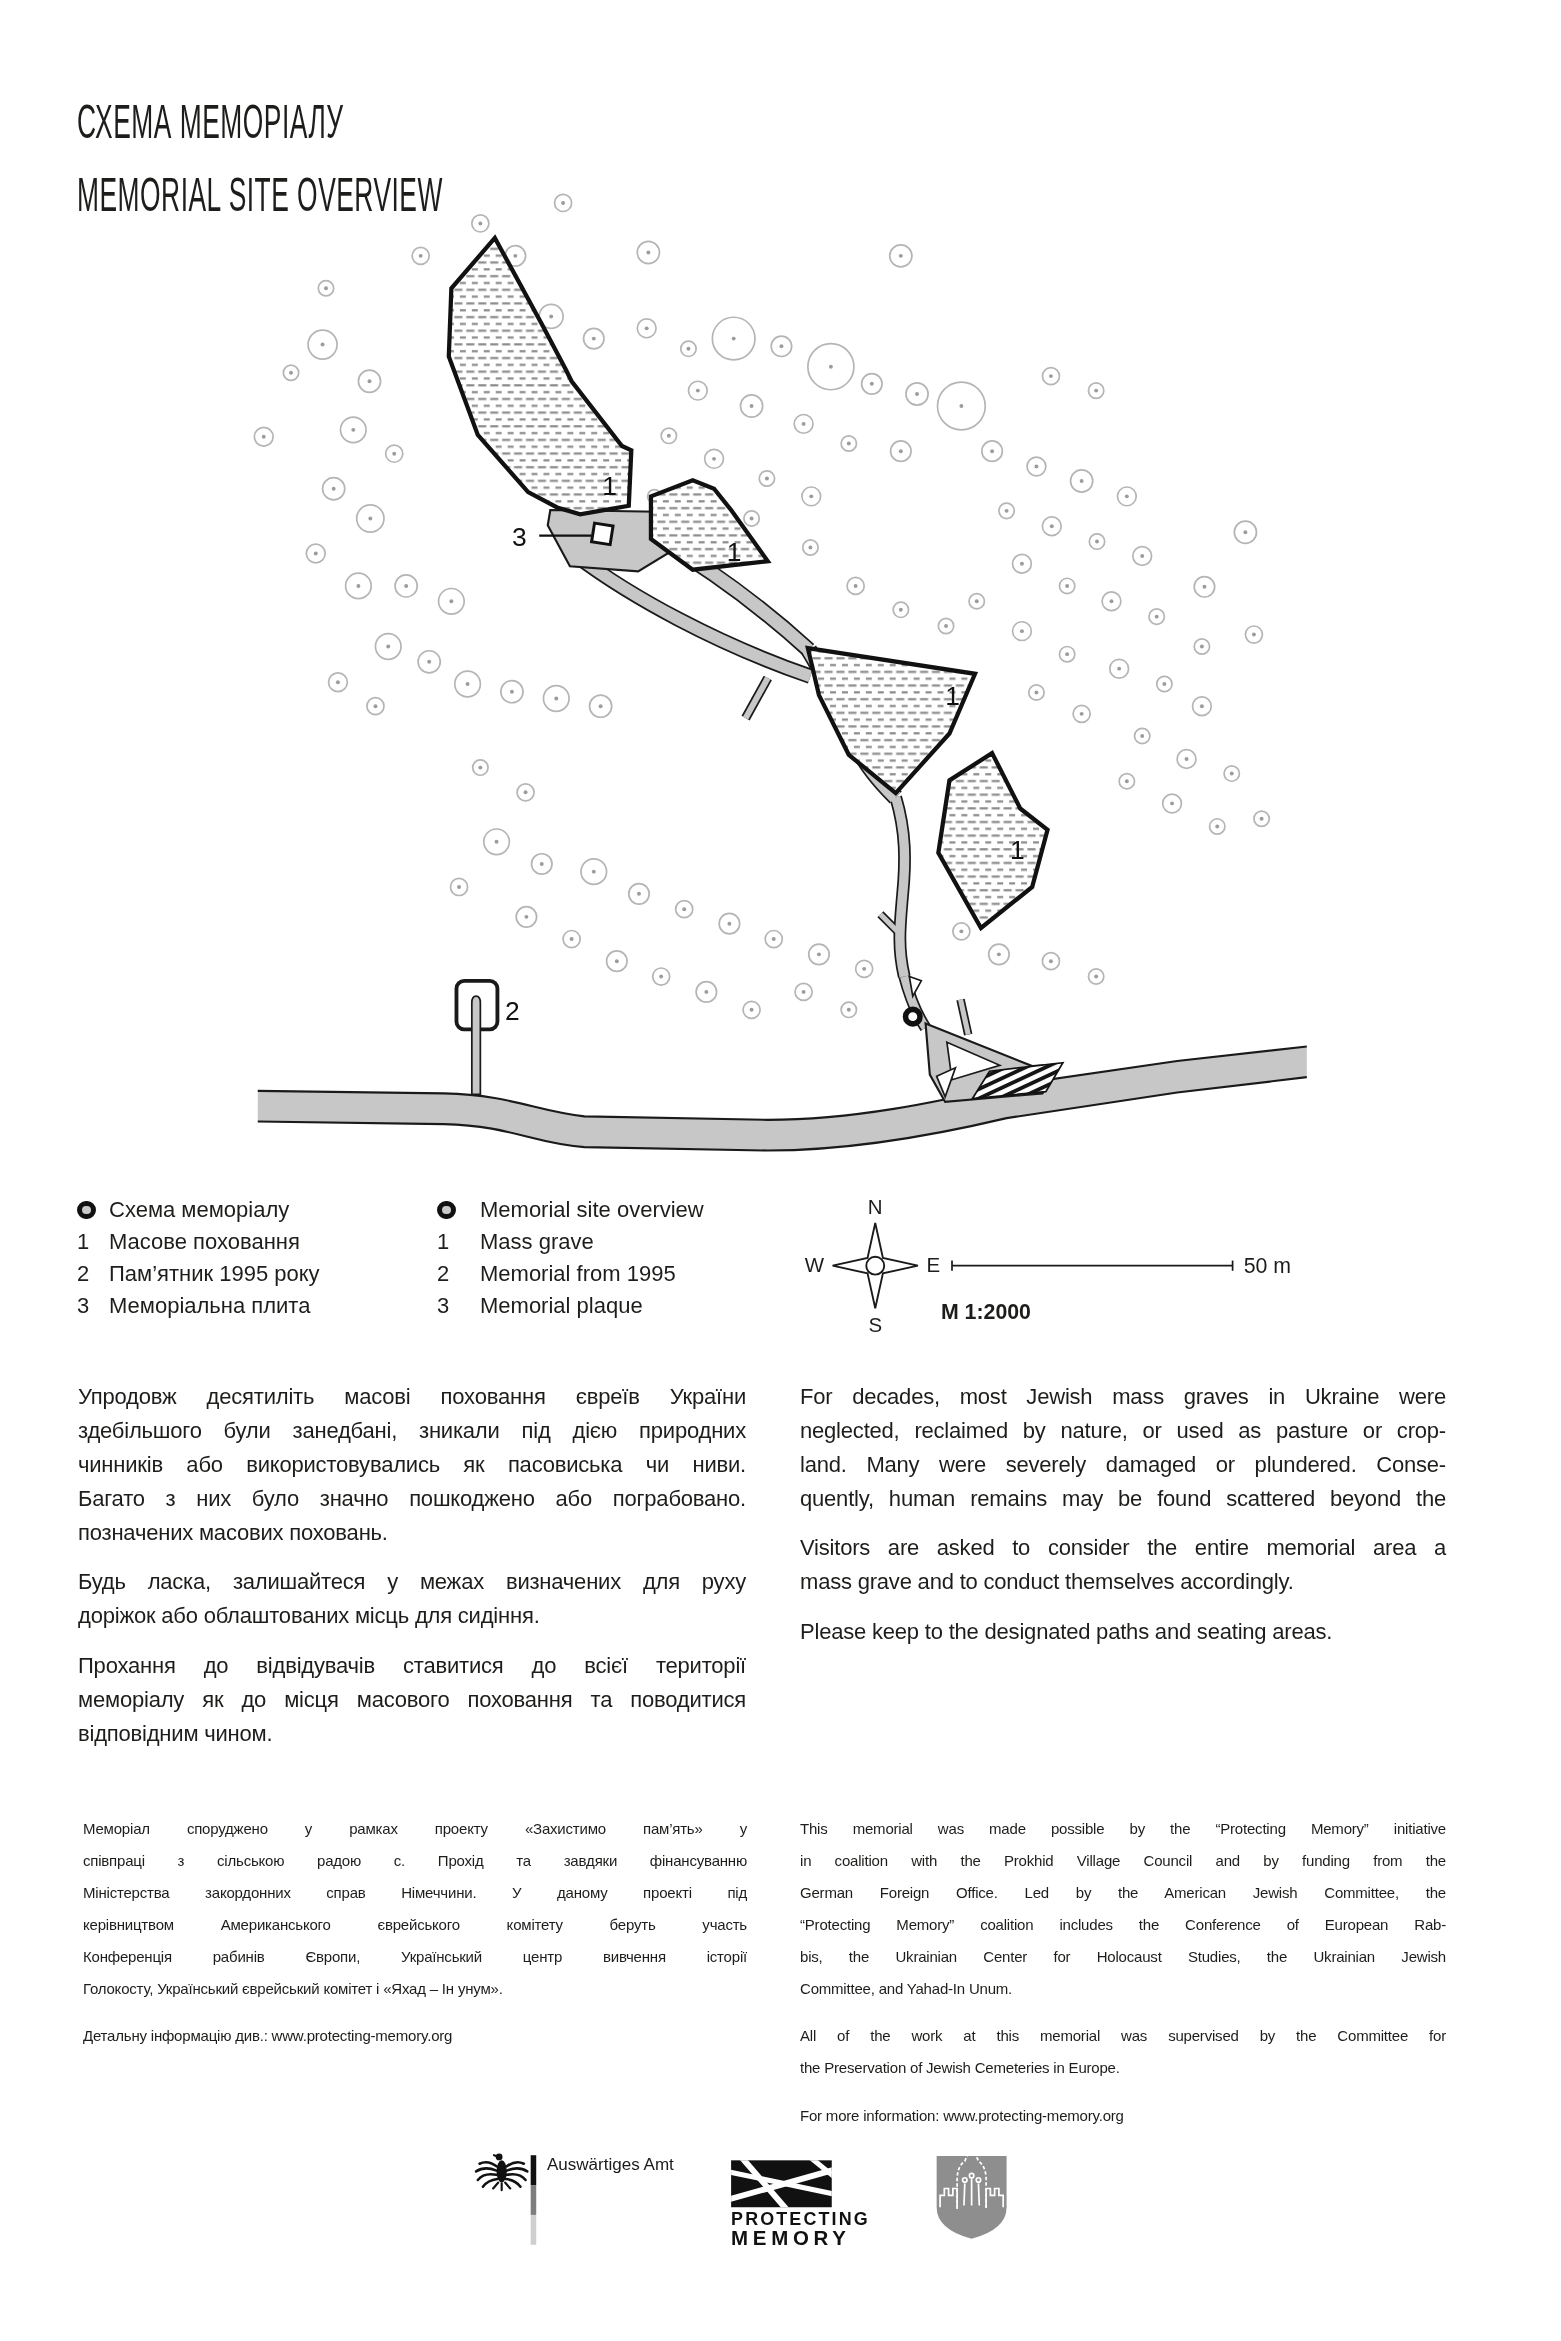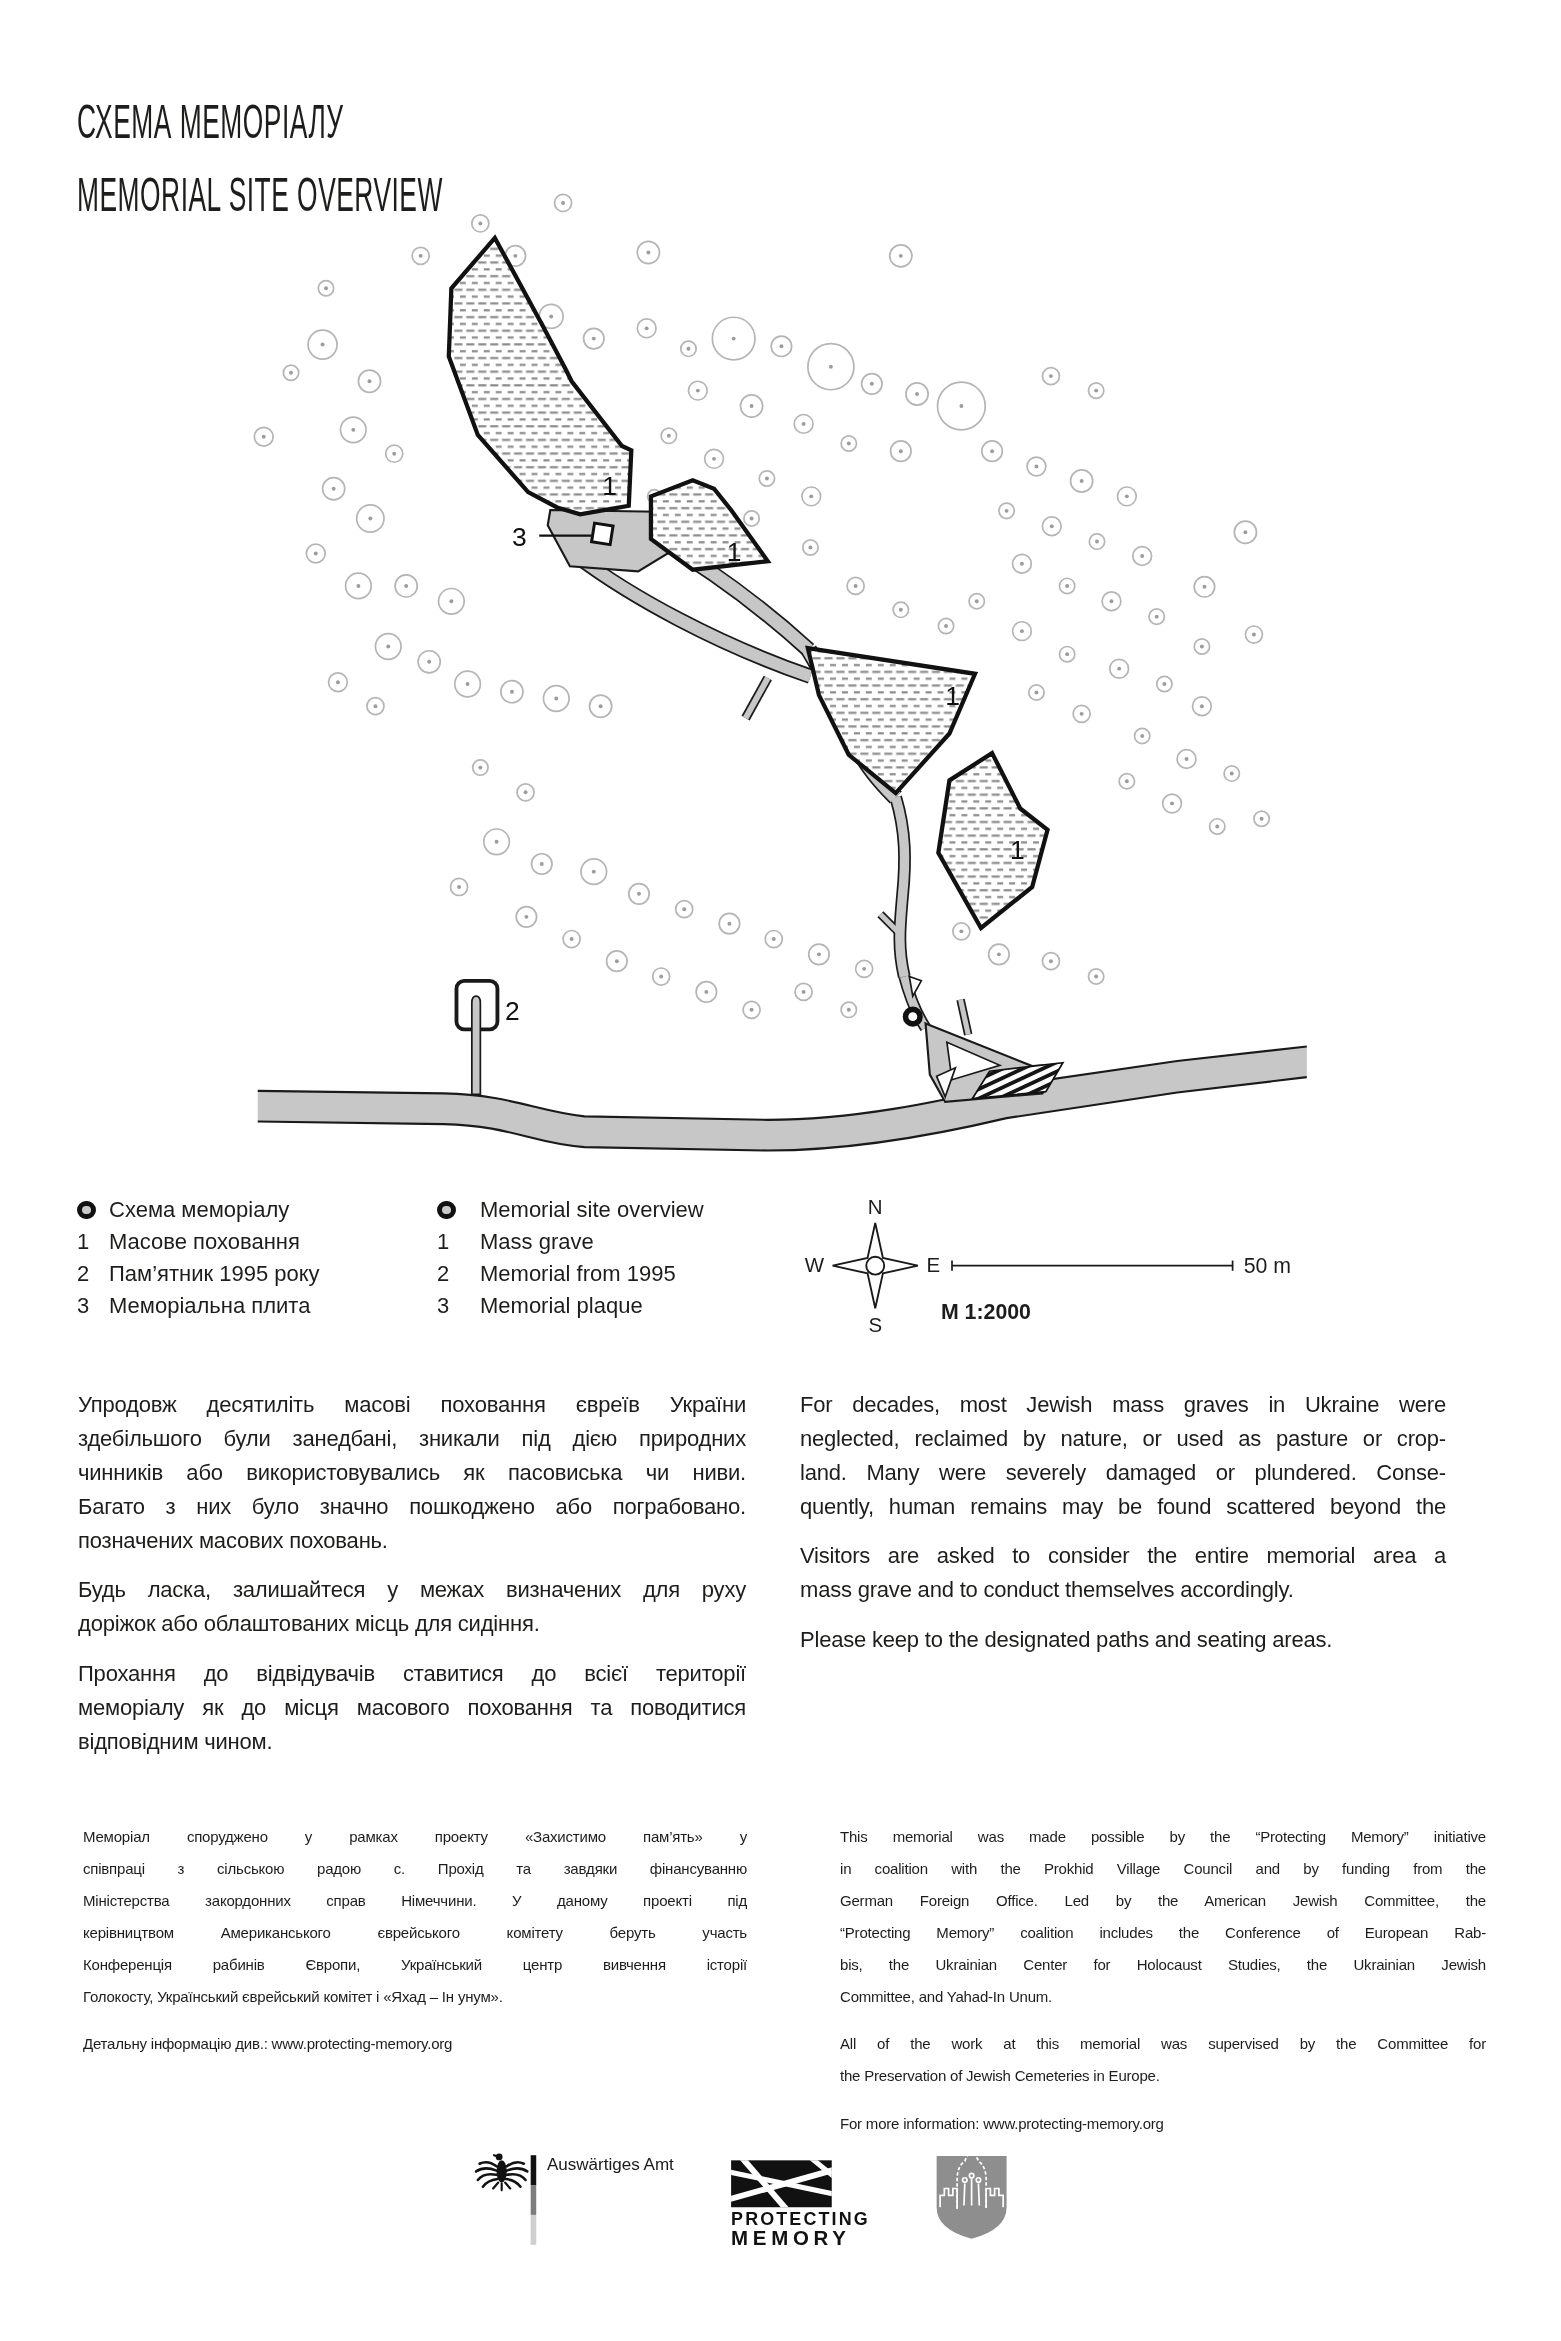--- a/index.html
+++ b/index.html
@@ -13,26 +13,26 @@
   
   .legend{top:1194px;}
   .legend .row{display:flex;align-items:center;height:32px;font-size:22px;}
   .legend .sym{width:32px;flex:0 0 32px;display:flex;align-items:center;}
   .ringdot{width:8.5px;height:8.5px;border:5.1px solid #111;border-radius:50%;background:#c9c9c9;display:inline-block;}
   .legend .num{font-size:22px;}
   #legend-ua{left:77px;}
   #legend-en{left:437px;}
   #legend-en .sym{width:43px;flex:0 0 43px;}
   
-  .col{line-height:34px;font-size:22px;letter-spacing:-0.2px;margin-top:8px;}
+  .col{line-height:34px;font-size:22px;letter-spacing:-0.2px;}
   .col.small{line-height:32px;font-size:15px;}
   #ua-main{left:78px;top:1380px;width:668px;}
   #en-main{left:800px;top:1380px;width:646px;}
   #ua-credits{left:83px;top:1813px;width:664px;}
-  #en-credits{left:840px;top:1813px;width:646px;}
+  #en-credits{left:800px;top:1813px;width:646px;}
   .para{margin-bottom:15.4px;}
   .ln{text-align:justify;text-align-last:justify;}
   .ln.last{text-align-last:left;}
 </style>
 </head>
 <body>
 <div id="poster">
 
 <svg id="mapsvg" width="1562" height="2342" viewBox="0 0 1831 2746">
   <defs>

